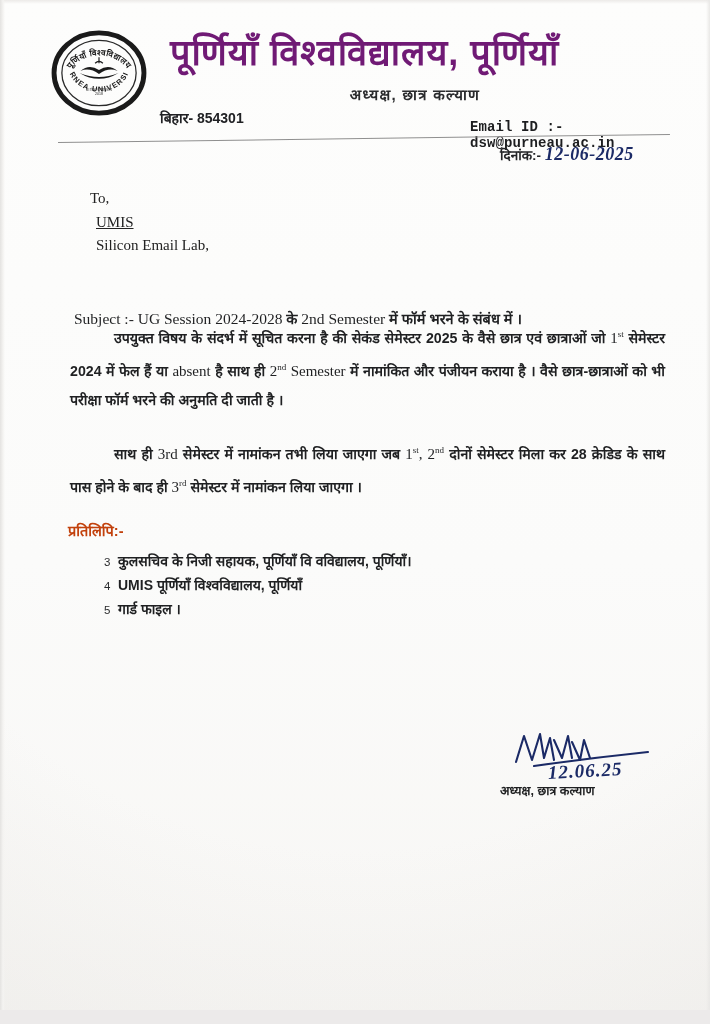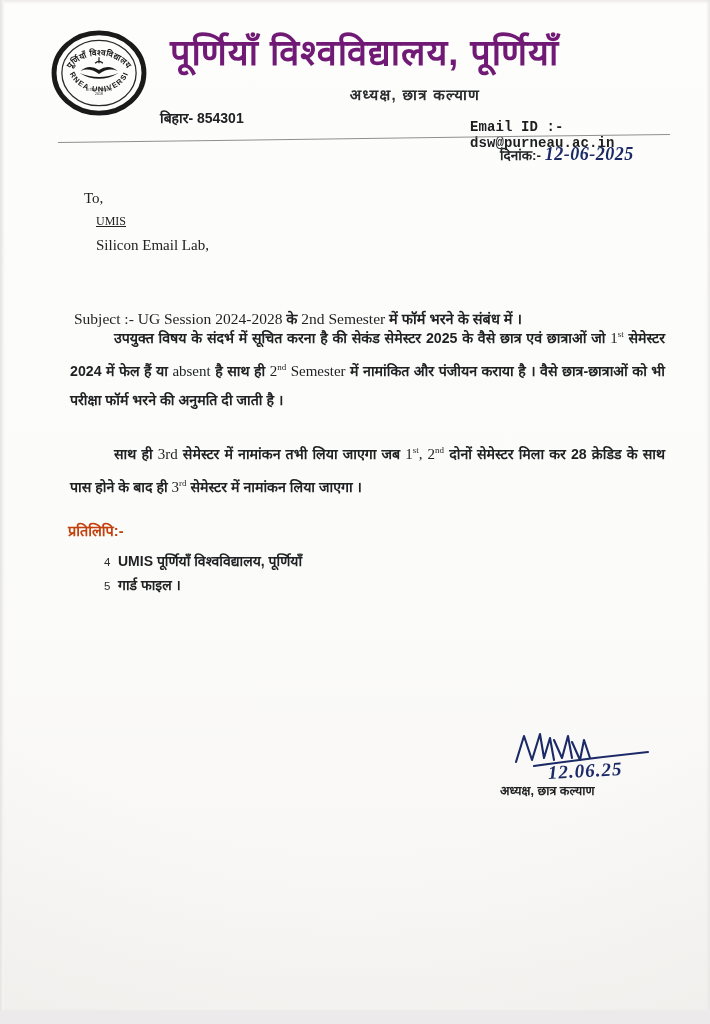--- a/index.html
+++ b/index.html
@@ -157,30 +157,30 @@
   }
   .ink-sm {
     font-family: "Liberation Serif", serif;
     font-size: 12px;
     color: #303133;
   }
 
   
   .to-label {
     position: absolute;
-    left: 84px;
+    left: 90px;
     top: 190px;
     font-size: 15px;
     color: #222;
   }
   .to-1 {
     position: absolute;
     left: 96px;
     top: 214px;
-    font-size: 12px;
+    font-size: 15px;
     color: #222;
     text-decoration: underline;
   }
   .to-2 {
     position: absolute;
     left: 96px;
     top: 237px;
     font-size: 15px;
     color: #222;
   }
@@ -368,20 +368,23 @@
       <span class="latin"><span>1</span><sup>st</sup></span><span class="latin">,</span>
       <span class="latin"><span>2</span><sup>nd</sup></span>
       <span>दोनों  सेमेस्टर मिला कर 28 क्रेडिड के साथ पास होने के बाद ही</span>
       <span class="latin"><span>3</span><sup>rd</sup></span>
       <span>सेमेस्टर में नामांकन लिया जाएगा ।</span>
     </div>
 
     <div class="copies-label">प्रतिलिपि:-</div>
     <div class="copies">
       <div class="row">
+        <span class="num">3</span><span>कुलसचिव के निजी सहायक, पूर्णियाँ वि  वविद्यालय, पूर्णियाँ।</span>
+      </div>
+      <div class="row">
         <span class="num">4</span><span>UMIS पूर्णियाँ विश्वविद्यालय, पूर्णियाँ</span>
       </div>
       <div class="row">
         <span class="num">5</span><span>गार्ड फाइल ।</span>
       </div>
     </div>
 
     <div class="sig-wrap">
       <svg class="sig-svg" width="160" height="60" viewBox="0 0 160 60">
         <g fill="none" stroke="#1b2a66" stroke-width="2.1" stroke-linecap="round" stroke-linejoin="round">

